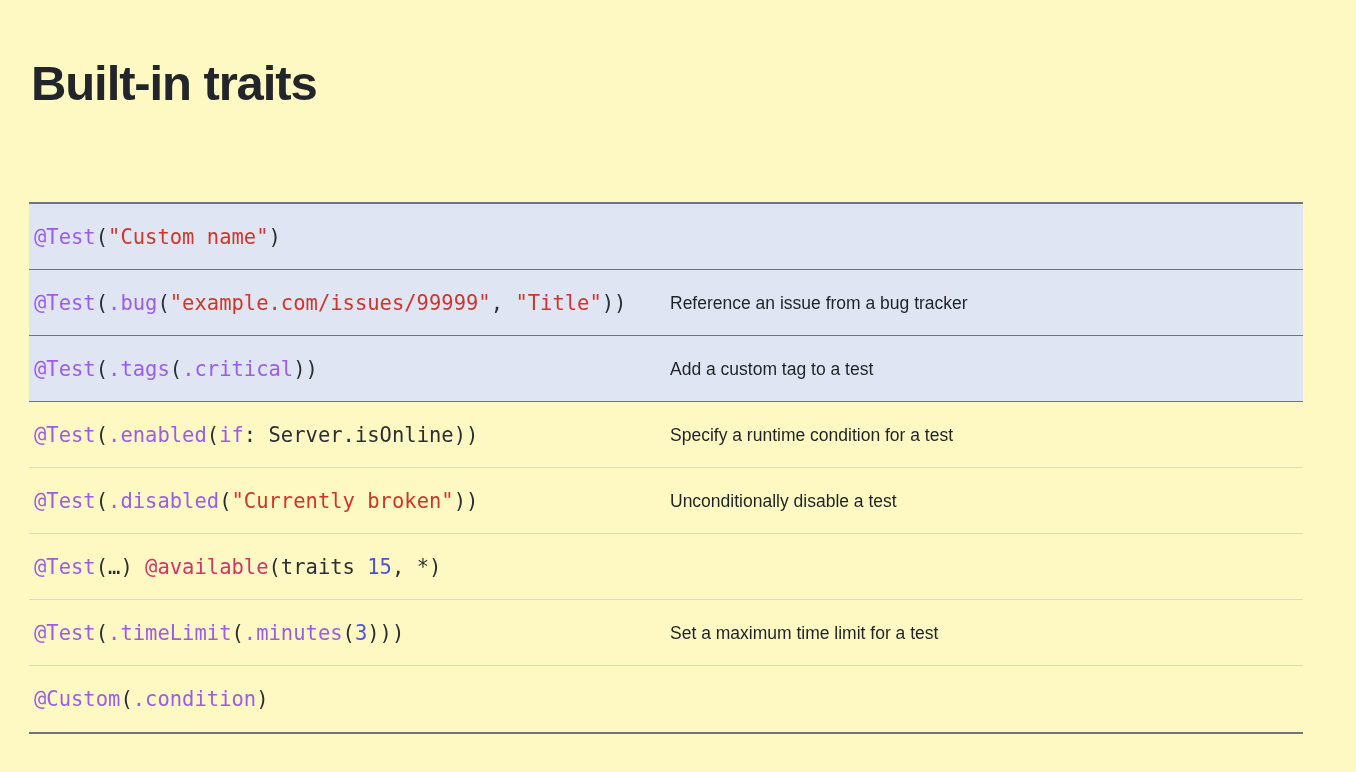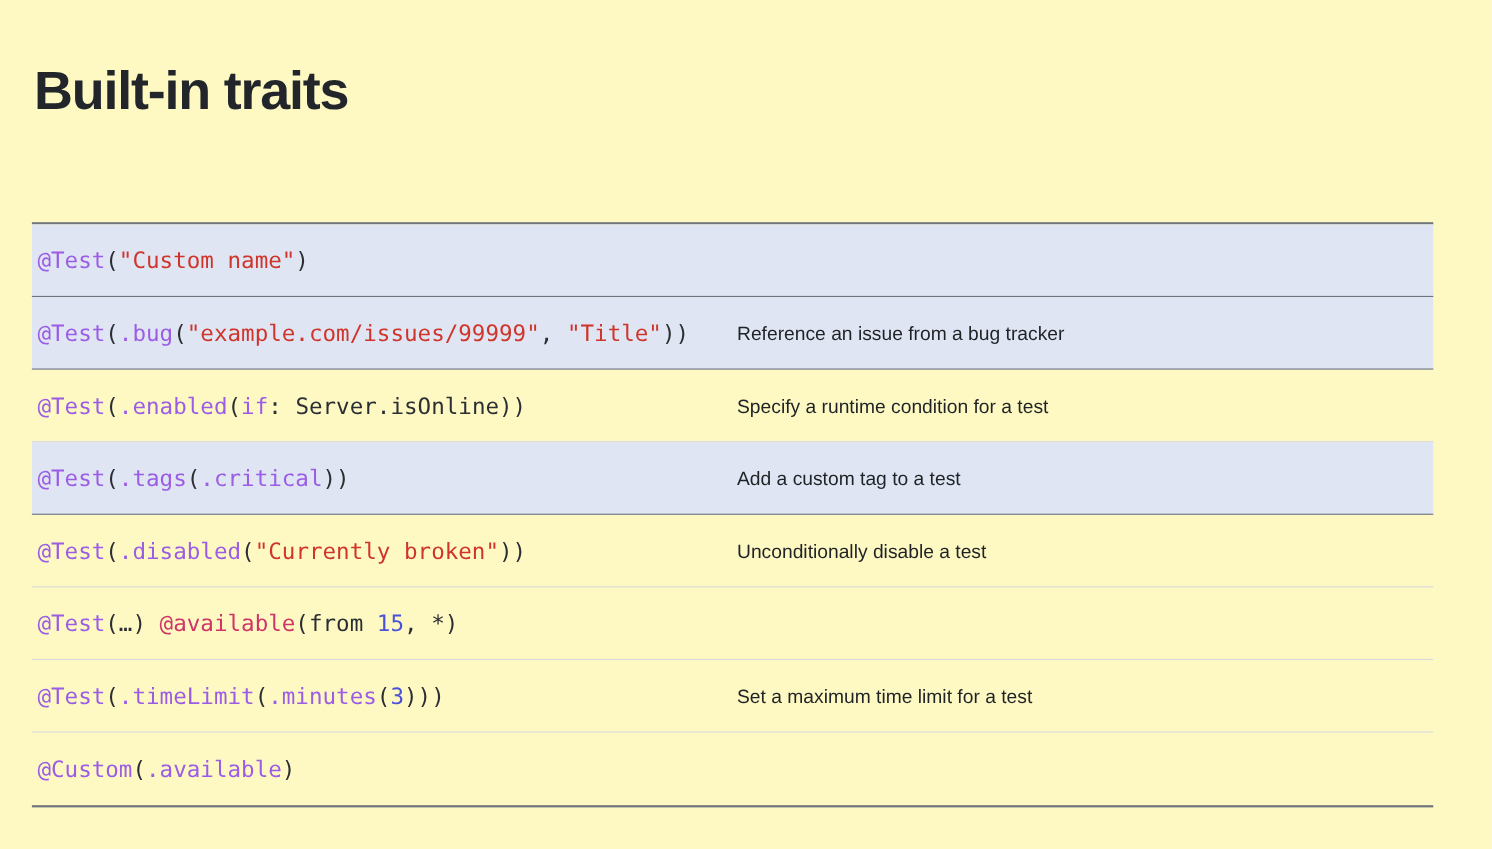--- a/index.html
+++ b/index.html
@@ -116,45 +116,45 @@
     <div id="rows-container">
         <div class="trait-row highlight sep-dark">
           <div class="code-cell"><span class="tok-attr">@Test</span><span class="tok-punct">(</span><span class="tok-string">"Custom name"</span><span class="tok-punct">)</span></div>
           <div class="sep"></div>
         </div>
         <div class="trait-row highlight sep-dark">
           <div class="code-cell"><span class="tok-attr">@Test</span><span class="tok-punct">(</span><span class="tok-member">.bug</span><span class="tok-punct">(</span><span class="tok-string">"example.com/issues/99999"</span><span class="tok-punct">, </span><span class="tok-string">"Title"</span><span class="tok-punct">))</span></div>
           <div class="desc-cell">Reference an issue from a bug tracker</div>
           <div class="sep"></div>
         </div>
+        <div class="trait-row highlight sep-dark">
+          <div class="code-cell"><span class="tok-attr">@Test</span><span class="tok-punct">(</span><span class="tok-member">.tags</span><span class="tok-punct">(</span><span class="tok-member">.critical</span><span class="tok-punct">))</span></div>
+          <div class="desc-cell">Add a custom tag to a test</div>
+          <div class="sep"></div>
+        </div>
         <div class="trait-row sep-light">
           <div class="code-cell"><span class="tok-attr">@Test</span><span class="tok-punct">(</span><span class="tok-member">.enabled</span><span class="tok-punct">(</span><span class="tok-member">if</span><span class="tok-punct">: </span><span class="tok-plain">Server.isOnline</span><span class="tok-punct">))</span></div>
           <div class="desc-cell">Specify a runtime condition for a test</div>
-          <div class="sep"></div>
-        </div>
-        <div class="trait-row highlight sep-dark">
-          <div class="code-cell"><span class="tok-attr">@Test</span><span class="tok-punct">(</span><span class="tok-member">.tags</span><span class="tok-punct">(</span><span class="tok-member">.critical</span><span class="tok-punct">))</span></div>
-          <div class="desc-cell">Add a custom tag to a test</div>
           <div class="sep"></div>
         </div>
         <div class="trait-row sep-light">
           <div class="code-cell"><span class="tok-attr">@Test</span><span class="tok-punct">(</span><span class="tok-member">.disabled</span><span class="tok-punct">(</span><span class="tok-string">"Currently broken"</span><span class="tok-punct">))</span></div>
           <div class="desc-cell">Unconditionally disable a test</div>
           <div class="sep"></div>
         </div>
         <div class="trait-row sep-light">
-          <div class="code-cell"><span class="tok-attr">@Test</span><span class="tok-punct">(…) </span><span class="tok-attr2">@available</span><span class="tok-punct">(</span><span class="tok-plain">from </span><span class="tok-number">15</span><span class="tok-punct">, *)</span></div>
+          <div class="code-cell"><span class="tok-attr">@Test</span><span class="tok-punct">(…) </span><span class="tok-attr2">@available</span><span class="tok-punct">(</span><span class="tok-plain">traits </span><span class="tok-number">15</span><span class="tok-punct">, *)</span></div>
           <div class="sep"></div>
         </div>
         <div class="trait-row sep-light">
           <div class="code-cell"><span class="tok-attr">@Test</span><span class="tok-punct">(</span><span class="tok-member">.timeLimit</span><span class="tok-punct">(</span><span class="tok-member">.minutes</span><span class="tok-punct">(</span><span class="tok-number">3</span><span class="tok-punct">)))</span></div>
           <div class="desc-cell">Set a maximum time limit for a test</div>
           <div class="sep"></div>
         </div>
         <div class="trait-row sep-none">
-          <div class="code-cell"><span class="tok-attr">@Custom</span><span class="tok-punct">(</span><span class="tok-member">.available</span><span class="tok-punct">)</span></div>
+          <div class="code-cell"><span class="tok-attr">@Custom</span><span class="tok-punct">(</span><span class="tok-member">.condition</span><span class="tok-punct">)</span></div>
           <div class="sep"></div>
         </div>
       </div>
     <div class="table-bottom-rule"></div>
   </div>
 
 </div>
 
 </body></html>

